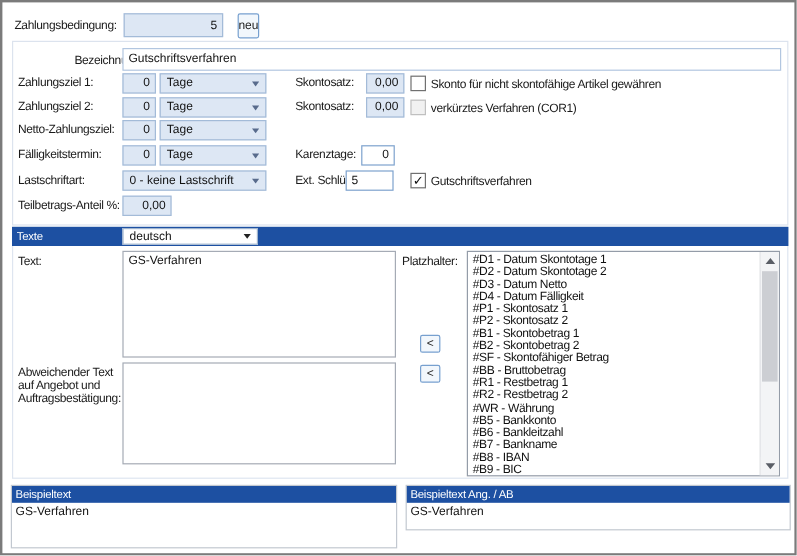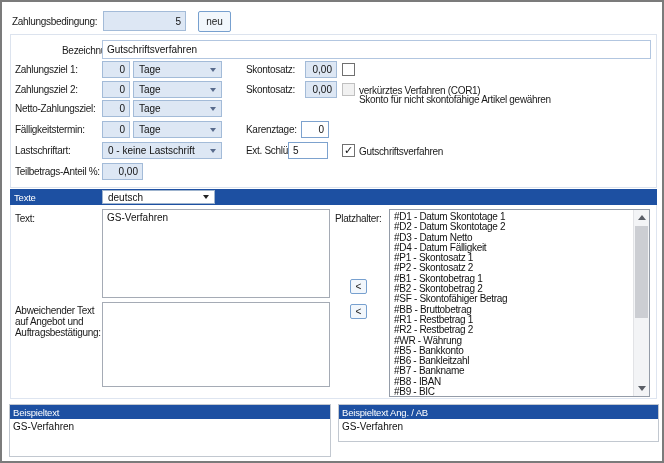--- a/index.html
+++ b/index.html
@@ -42,37 +42,37 @@
        font-size:9.5px;letter-spacing:-0.2px;display:flex;align-items:center;padding-left:3px;}
   .panel .pbody{position:absolute;left:3px;top:16px;font-size:10px;color:#111;}
 </style>
 </head>
 <body>
 
 <div class="win">
 
   <div class="lbl" style="left:10px;top:14px;">Zahlungsbedingung:</div>
   <div class="fld right" style="left:101px;top:9px;width:83px;height:20px;">5</div>
-  <div class="btn" style="left:196px;top:9px;width:33px;height:21px;">neu</div>
+  <div class="btn" style="left:196px;top:9px;width:18px;height:21px;">neu</div>
 
   <div class="group" style="left:8px;top:32px;width:647px;height:154px;"></div>
 
   <div class="lbl" style="left:13px;top:43px;padding-left:47px;">Bezeichnung:</div>
   <div class="inp" style="left:100px;top:38px;width:549px;height:19px;">Gutschriftsverfahren</div>
 
   <div class="lbl" style="left:13px;top:62px;">Zahlungsziel 1:</div>
   <div class="fld right" style="left:100px;top:59px;width:28px;height:17px;">0</div>
   <div class="combo" style="left:131px;top:59px;width:89px;height:17px;">
     <span>Tage</span>
     <span class="tri"></span>
   </div>
   <div class="lbl" style="left:244px;top:62px;">Skontosatz:</div>
   <div class="fld right" style="left:303px;top:59px;width:32px;height:17px;">0,00</div>
   <div class="checkbox" style="left:340px;top:61px;"></div>
-  <div class="lbl" style="left:357px;top:63px;margin-top:29px;">Skonto für nicht skontofähige Artikel gewähren</div>
+  <div class="lbl" style="left:357px;top:63px;">Skonto für nicht skontofähige Artikel gewähren</div>
 
   <div class="lbl" style="left:13px;top:82px;">Zahlungsziel 2:</div>
   <div class="fld right" style="left:100px;top:79px;width:28px;height:17px;">0</div>
   <div class="combo" style="left:131px;top:79px;width:89px;height:17px;">
     <span>Tage</span>
     <span class="tri"></span>
   </div>
   <div class="lbl" style="left:244px;top:82px;">Skontosatz:</div>
   <div class="fld right" style="left:303px;top:79px;width:32px;height:17px;">0,00</div>
   <div class="checkbox disabled" style="left:340px;top:81px;"></div>

